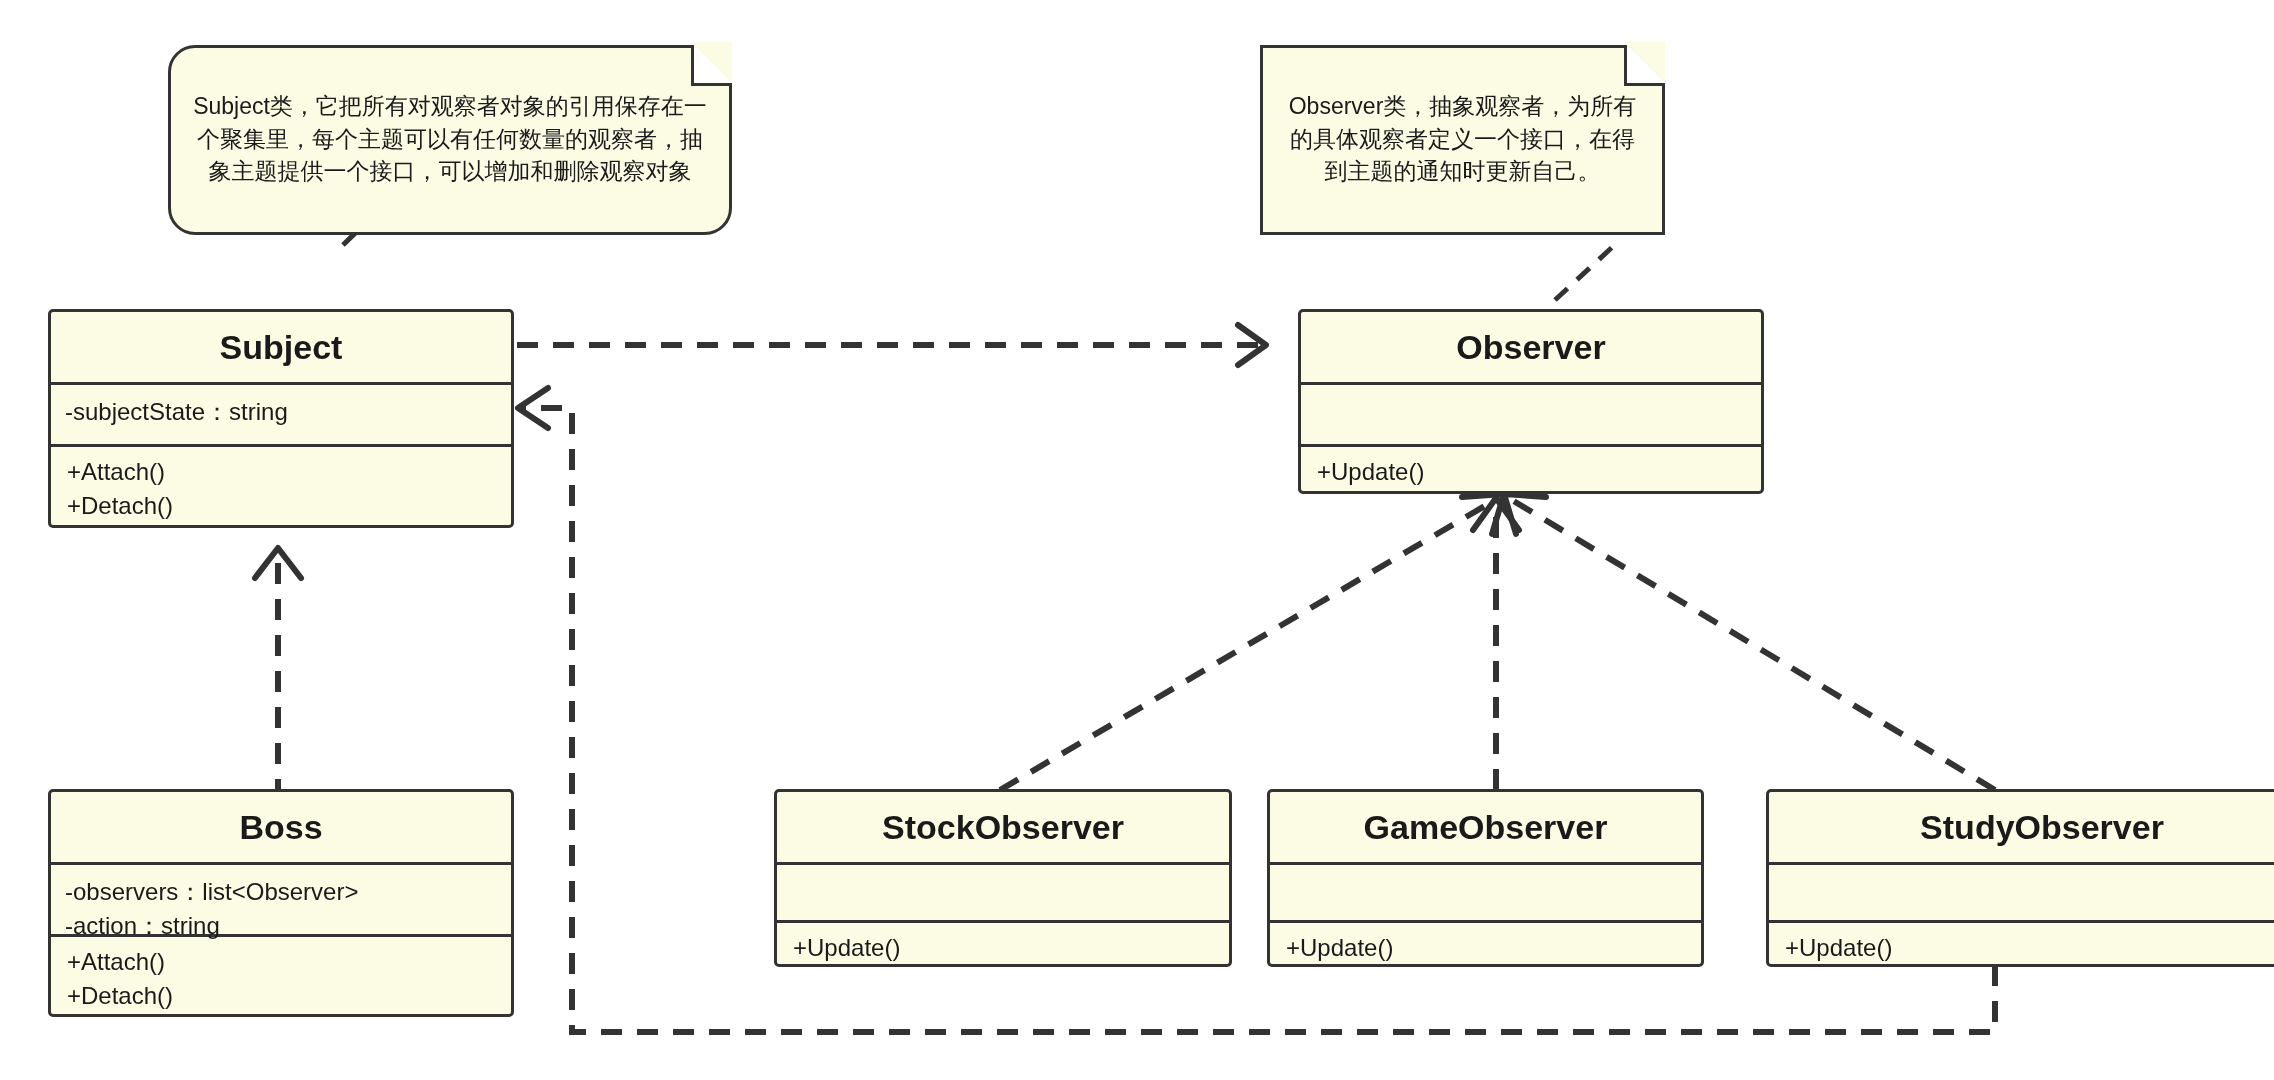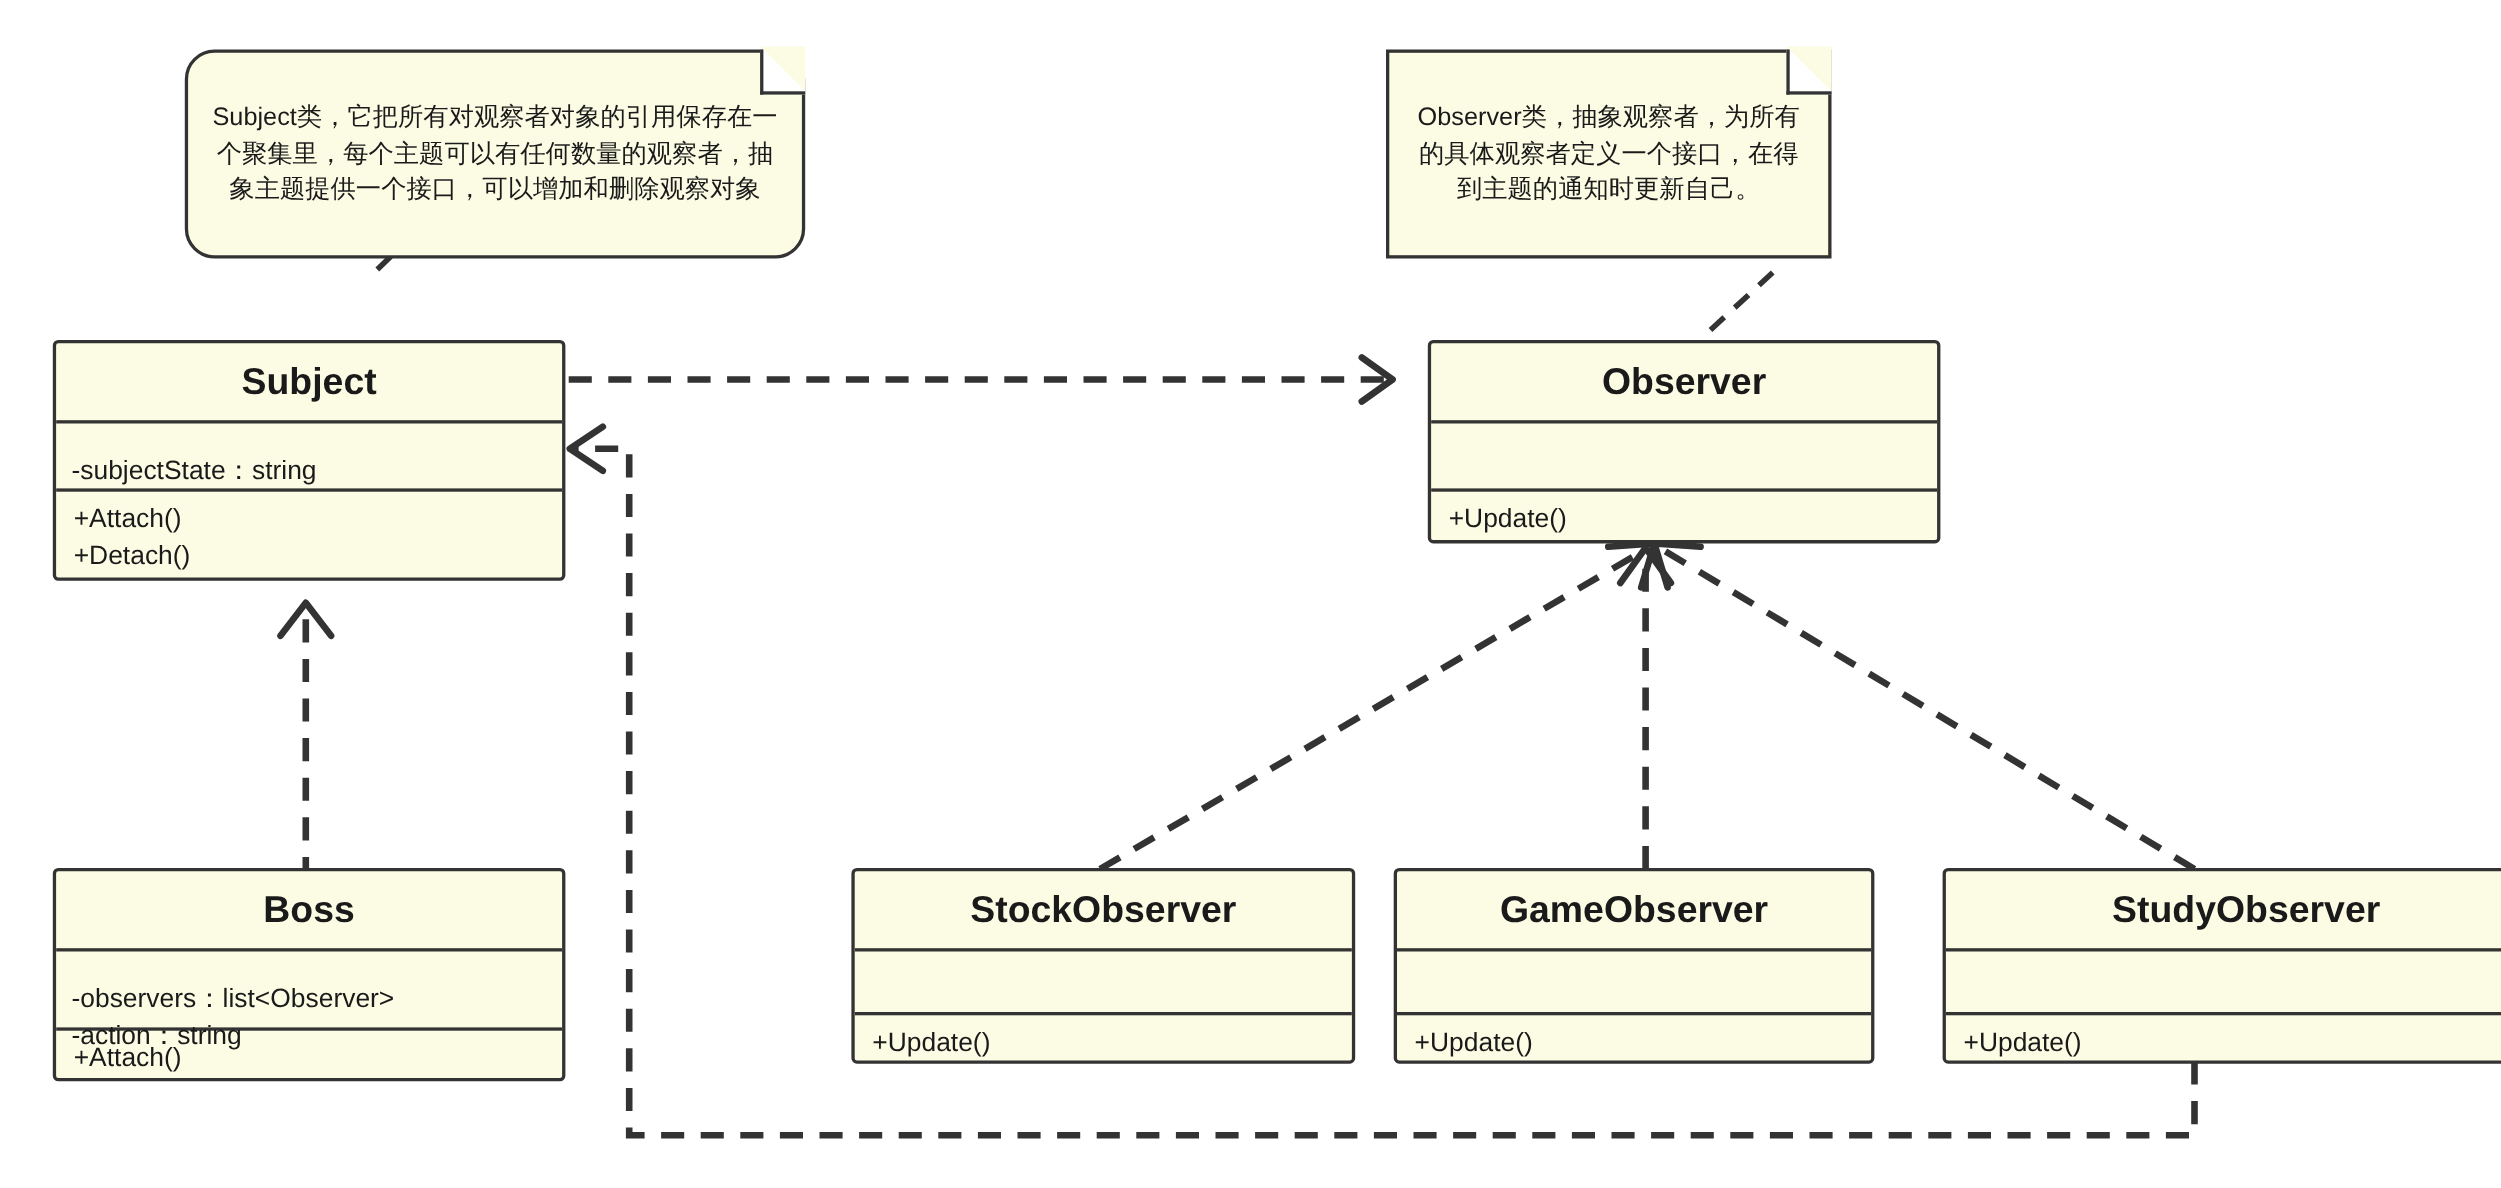--- a/index.html
+++ b/index.html
@@ -41,21 +41,21 @@
     font-weight: bold;
     font-size: 34px;
     color: #1a1a1a;
     line-height: 1.1;
     padding: 17px 8px 16px 8px;
     border-bottom: 3px solid #333333;
     white-space: nowrap;
   }
   .uml-attrs {
     border-bottom: 3px solid #333333;
-    padding: 26px 14px 10px 14px;
+    padding: 10px 14px 10px 14px;
     box-sizing: border-box;
   }
   .uml-ops {
     padding: 8px 14px 6px 16px;
     box-sizing: border-box;
   }
   .uml-line {
     font-size: 24px;
     color: #1a1a1a;
     line-height: 1.38;
@@ -166,21 +166,21 @@
   </div>
 
   <div class="uml-class" style="left:1266px; top:309px; width:466px; height:185px;margin-left:32px;">
     <div class="uml-title">Observer</div>
     <div class="uml-attrs" style="height:62px;"></div>
     <div class="uml-ops">
       <div class="uml-line">+Update()</div>
     </div>
   </div>
 
-  <div class="uml-class" style="left:48px; top:789px; width:466px; height:194px;">
+  <div class="uml-class" style="left:48px; top:789px; width:466px; height:228px;">
     <div class="uml-title">Boss</div>
     <div class="uml-attrs" style="height:72px;">
       <div class="uml-line">-observers：list&lt;Observer&gt;</div>
       <div class="uml-line">-action：string</div>
     </div>
     <div class="uml-ops">
       <div class="uml-line">+Attach()</div>
       <div class="uml-line">+Detach()</div>
       <div class="uml-line">+Notify()</div>
     </div>

